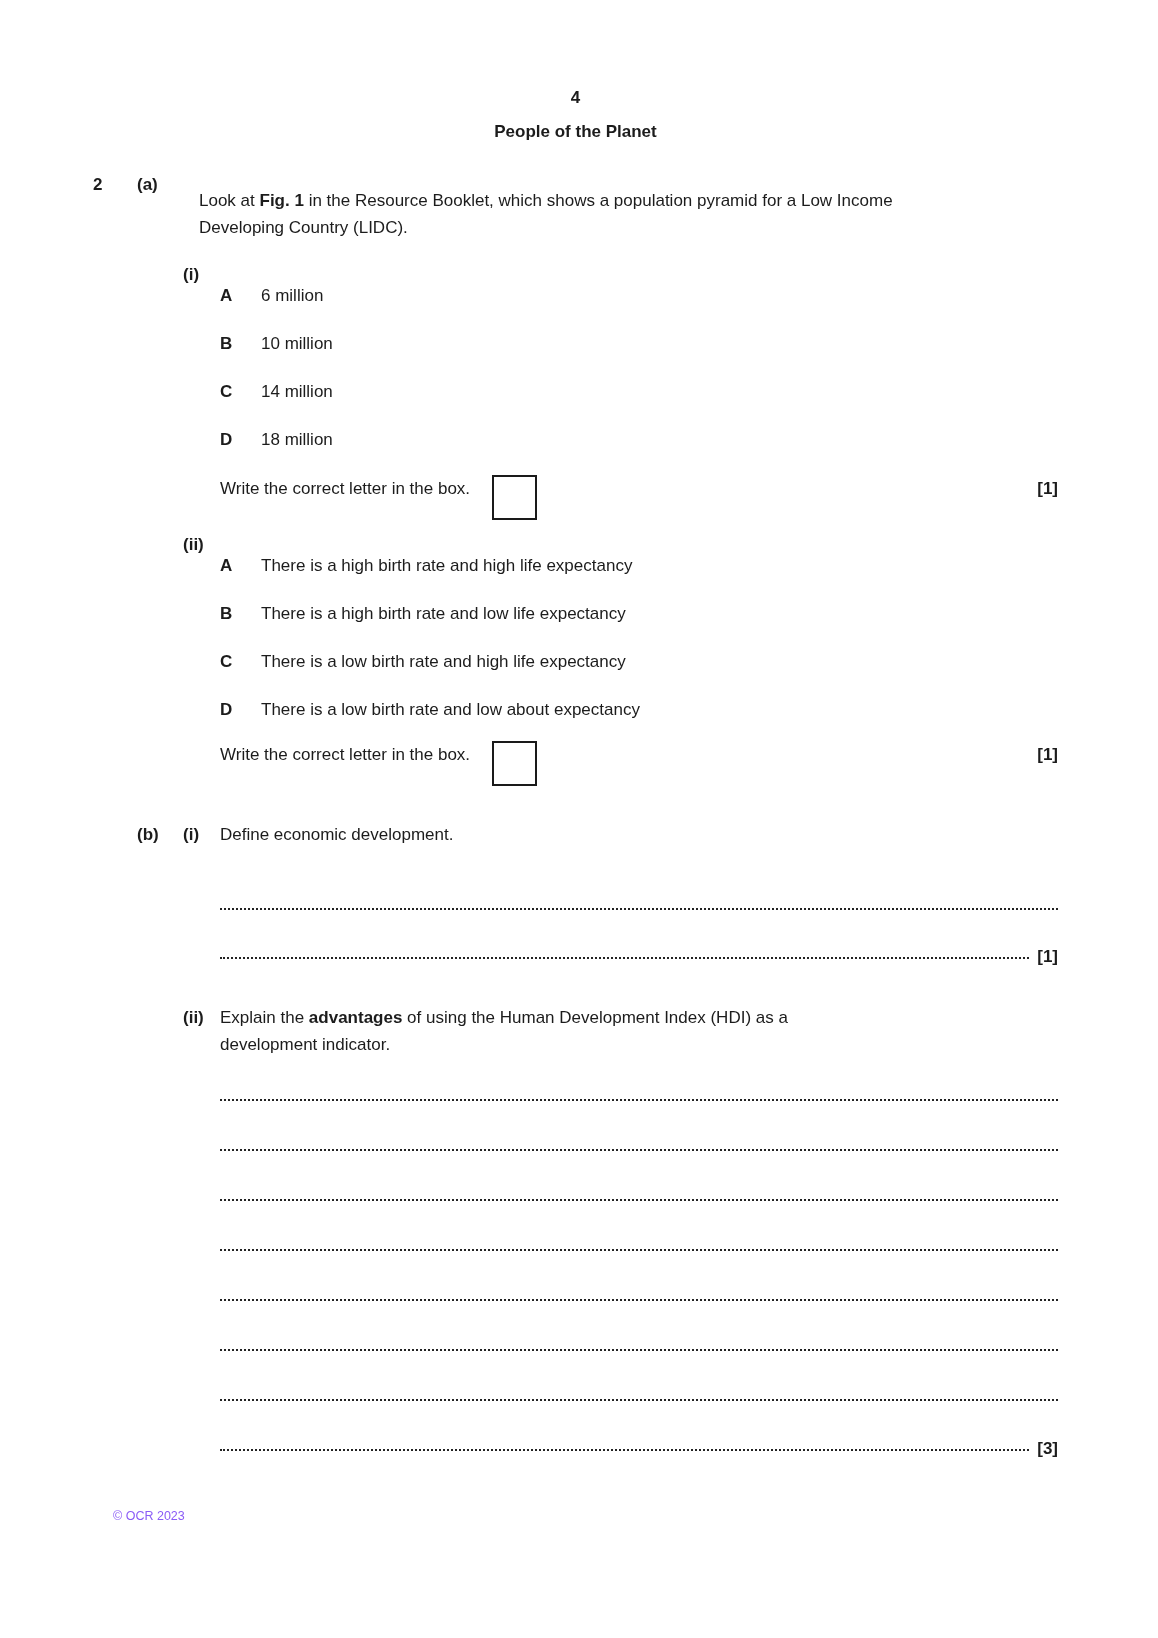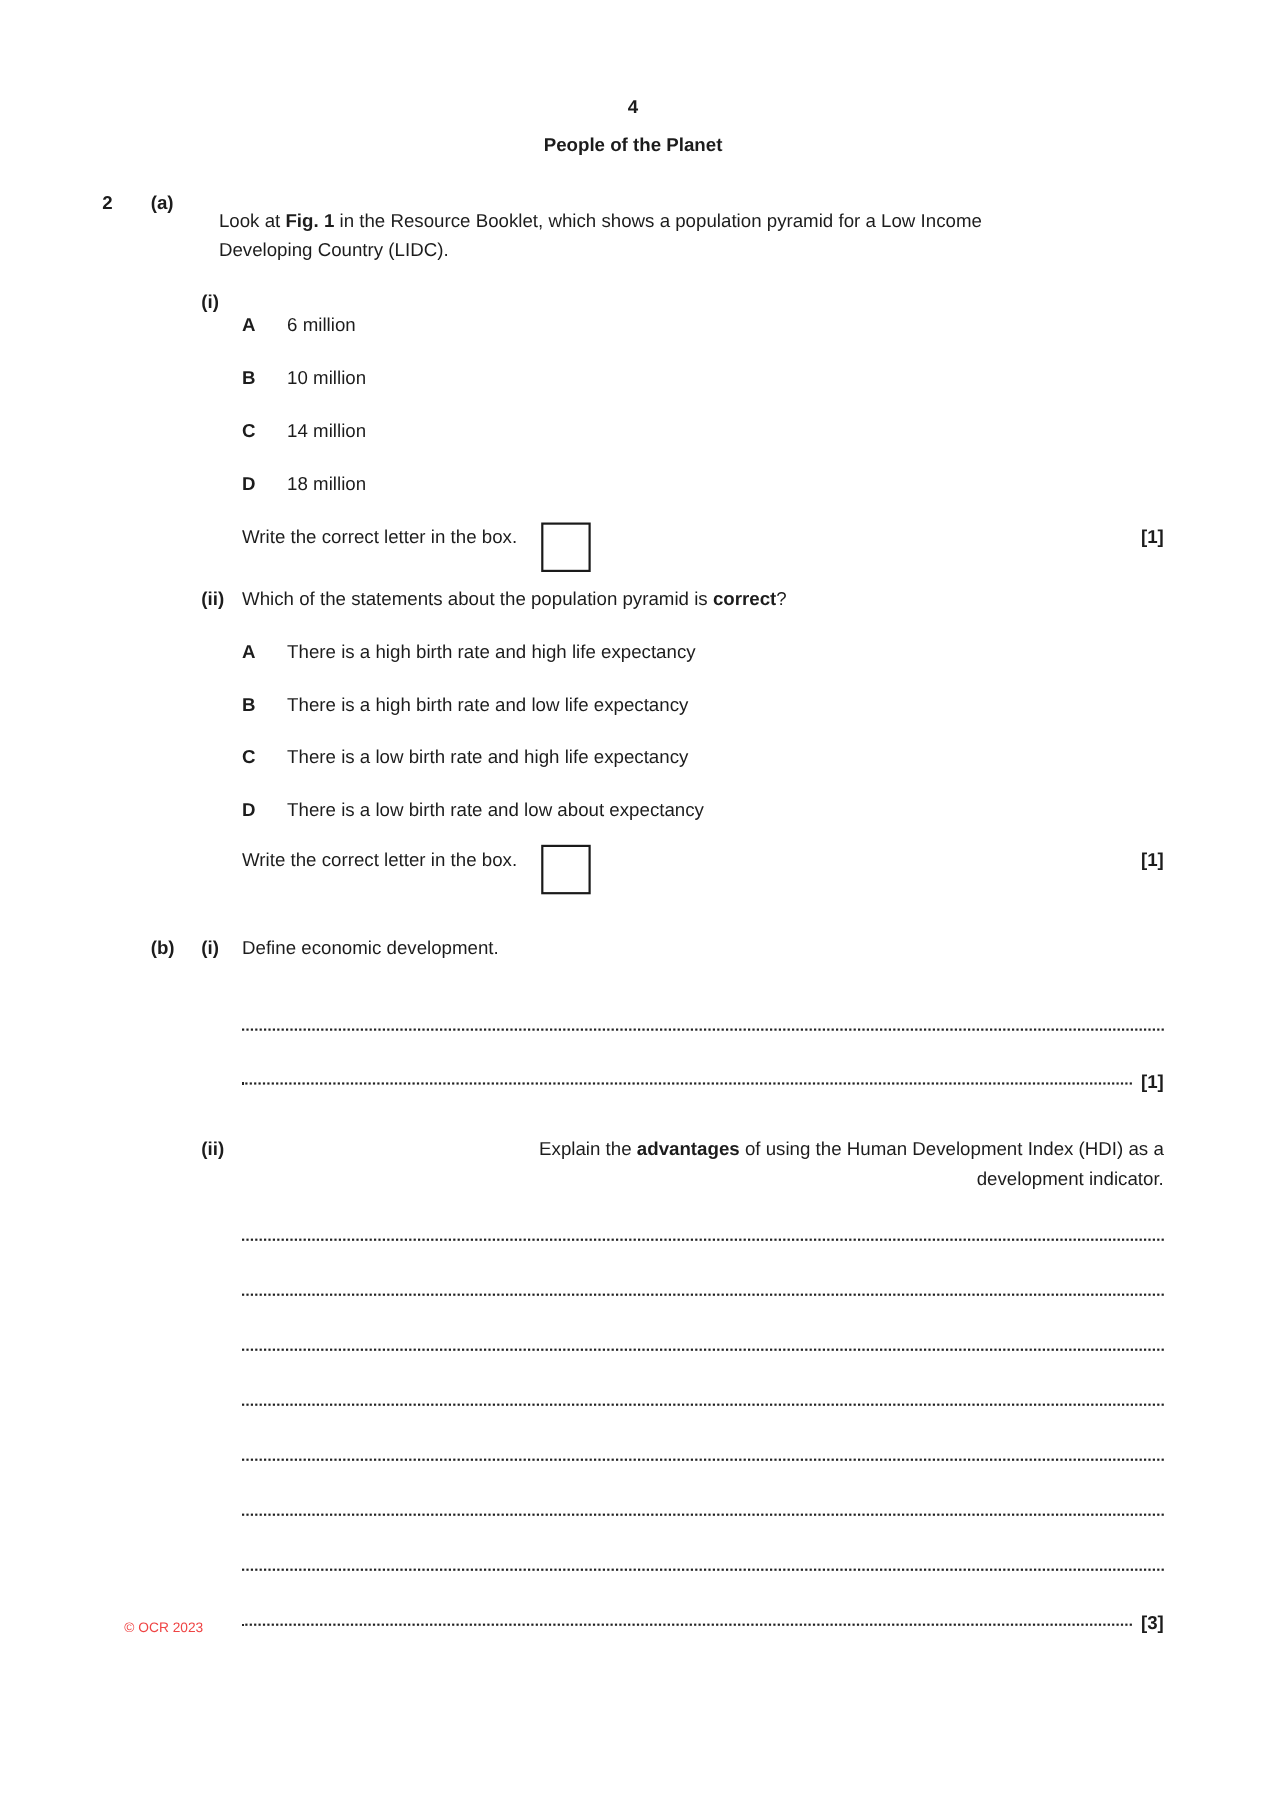--- a/index.html
+++ b/index.html
@@ -28,21 +28,21 @@
   .ansbox{
     width:41px;height:41px;border:2px solid #1a1a1a;margin-left:22px;
     text-align:center;line-height:41px;font-weight:bold;flex:0 0 auto;
   }
   .marks{font-weight:bold;margin-left:auto;white-space:nowrap;}
   .anslines{margin-top:20px;}
   .ansline{display:flex;align-items:flex-end;height:49px;}
   .ansline.tall{height:50px;}
   .dots{flex:1;border-bottom:2.4px dotted #222222;margin-bottom:7px;}
   .ansline .marks{margin-left:8px;line-height:17px;margin-bottom:1px;}
-  .footer{position:absolute;left:113px;top:1472px;font-size:12.5px;line-height:16px;color:#ef4444;}
+  .footer{position:absolute;left:113px;top:1508px;font-size:12.5px;line-height:16px;color:#8b5cf6;}
 </style>
 </head>
 <body>
 
 <div class="sheet">
 
   <div class="center pageno">4</div>
   <div class="center title">People of the Planet</div>
 
   <div class="qrow">
@@ -77,21 +77,20 @@
             <span>Write the correct letter in the box.</span>
             <span class="ansbox"></span>
             <span class="marks">[1]</span>
           </div>
         </div>
       </div>
 
       <div class="subrow mt10">
         <div class="sublabel">(ii)</div>
         <div>
-          <p style="margin:0;"><span>Which of the statements about the population pyramid is </span><span class="b">correct</span><span>?</span></p>
 
           <div class="optrow">
             <span class="optletter">A</span>
             <span>There is a high birth rate and high life expectancy</span>
           </div>
           <div class="optrow">
             <span class="optletter">B</span>
             <span>There is a high birth rate and low life expectancy</span>
           </div>
           <div class="optrow">
@@ -131,21 +130,21 @@
                 <span class="dots"></span>
                 <span class="marks">[1]</span>
               </div>
           </div>
         </div>
       </div>
 
       <div class="subrow mt38">
         <div class="sublabel">(ii)</div>
         <div>
-          <p style="margin:0;text-align:right;"><span>Explain the </span><span class="b">advantages</span><span> of using the Human Development Index (HDI) as a</span><br><span>development indicator.</span></p>
+          <p style="margin:0;"><span>Explain the </span><span class="b">advantages</span><span> of using the Human Development Index (HDI) as a</span><br><span>development indicator.</span></p>
           <div class="anslines" style="margin-top:0;">
             <div class="ansline tall">
                 <span class="dots"></span>
               </div>
             <div class="ansline tall">
                 <span class="dots"></span>
               </div>
             <div class="ansline tall">
                 <span class="dots"></span>
               </div>

